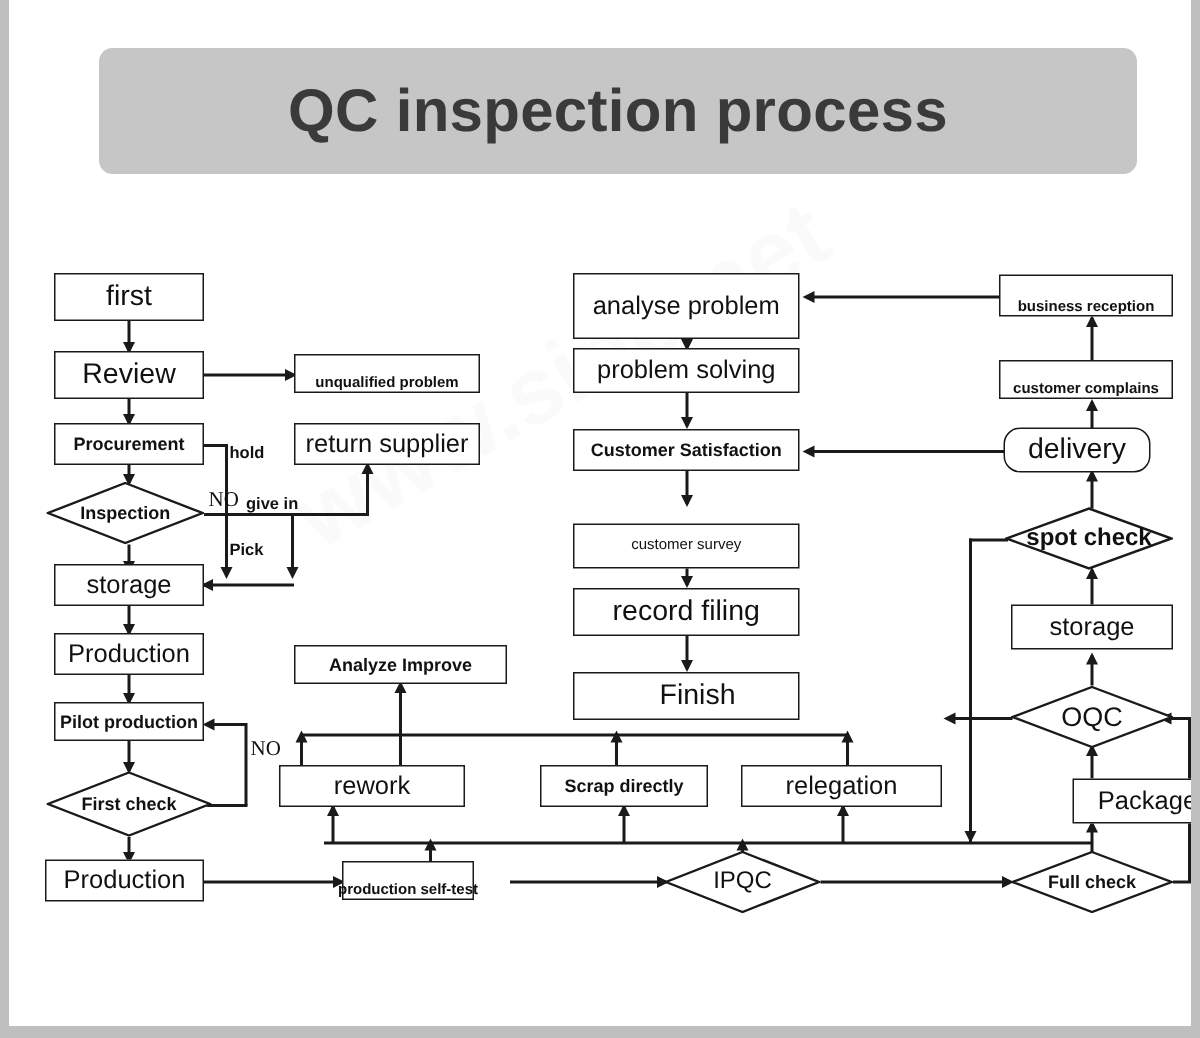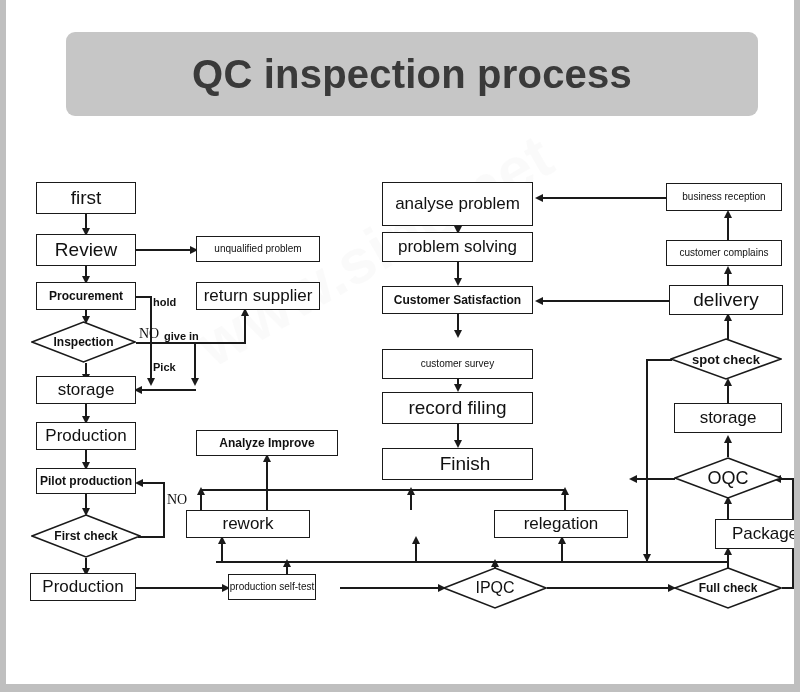--- a/index.html
+++ b/index.html
@@ -41,21 +41,21 @@
     background:#ffffff;
     border:1.6px solid #1a1a1a;
     display:flex;align-items:center;justify-content:center;
     text-align:center;
     color:#111111;
     font-weight:bold;
     line-height:1.05;
     z-index:3;
     white-space:nowrap;
   }
-  .fs-xs{font-size:10px;font-weight:normal;}
+  .fs-xs{font-size:10px;font-weight:bold;align-items:flex-end;}
   .fs-s {font-size:12px;font-weight:bold;}
   .fs-m {font-size:10px;font-weight:normal;margin-top:11px;}
   .fs-l {font-size:17px;font-weight:normal;}
   .fs-xl{font-size:19px;font-weight:normal;}
 
   
   .diamond{
     position:absolute;
     z-index:3;
   }
@@ -232,20 +232,23 @@
     <div class="ln lnv" style="left:194px;top:489px;height:21px;"></div>
     <div class="arw up" style="left:190.5px;top:487px;"></div>
     <div class="ln lnv" style="left:404px;top:489px;height:21px;"></div>
     <div class="arw up" style="left:400.5px;top:487px;"></div>
     <div class="ln lnv" style="left:558px;top:489px;height:21px;"></div>
     <div class="arw up" style="left:554.5px;top:487px;"></div>
 
     <div class="node fs-l" style="left:180px;top:510px;width:124px;height:28px;">
       <span>rework</span>
     </div>
+    <div class="node fs-s" style="left:354px;top:510px;width:112px;height:28px;">
+      <span>Scrap directly</span>
+    </div>
     <div class="node fs-l" style="left:488px;top:510px;width:134px;height:28px;">
       <span>relegation</span>
     </div>
 
     <div class="ln lnh" style="left:210px;top:561px;width:430px;"></div>
     <div class="ln lnv" style="left:215px;top:538px;height:24px;"></div>
     <div class="arw up" style="left:211.5px;top:536px;"></div>
     <div class="ln lnv" style="left:409px;top:538px;height:24px;"></div>
     <div class="arw up" style="left:405.5px;top:536px;"></div>
     <div class="ln lnv" style="left:555px;top:538px;height:24px;"></div>
@@ -313,30 +316,30 @@
       <span>storage</span>
     </div>
 
     <div class="ln lnv" style="left:721px;top:380px;height:24px;"></div>
     <div class="arw up" style="left:717.5px;top:378px;"></div>
 
     <div class="diamond" style="left:664px;top:338px;width:112px;height:42px;">
       <svg class="shape" viewBox="0 0 112 42" preserveAspectRatio="none">
         <polygon points="56,1 111,21 56,41 1,21" fill="#ffffff" stroke="#1a1a1a" stroke-width="1.6"></polygon>
       </svg>
-      <div class="dlabel" style="font-size:13px;">spot check</div>
+      <div class="dlabel" style="font-size:16px;">spot check</div>
     </div>
 
     <div class="ln lnh" style="left:640px;top:359px;width:26px;"></div>
     <div class="ln lnv" style="left:640px;top:359px;height:132px;"></div>
 
     <div class="ln lnv" style="left:721px;top:315px;height:24px;"></div>
     <div class="arw up" style="left:717.5px;top:313px;"></div>
 
-    <div class="node fs-xl" style="left:663px;top:285px;width:114px;height:30px;">
+    <div class="node fs-xl" style="left:663px;top:285px;width:98px;height:30px;border-radius:11px;">
       <span>delivery</span>
     </div>
 
     <div class="ln lnh" style="left:533px;top:300px;width:132px;"></div>
     <div class="arw left" style="left:529px;top:296.5px;"></div>
 
     <div class="ln lnv" style="left:721px;top:268px;height:18px;"></div>
     <div class="arw up" style="left:717.5px;top:266px;"></div>
 
     <div class="node fs-xs" style="left:660px;top:240px;width:116px;height:26px;">

